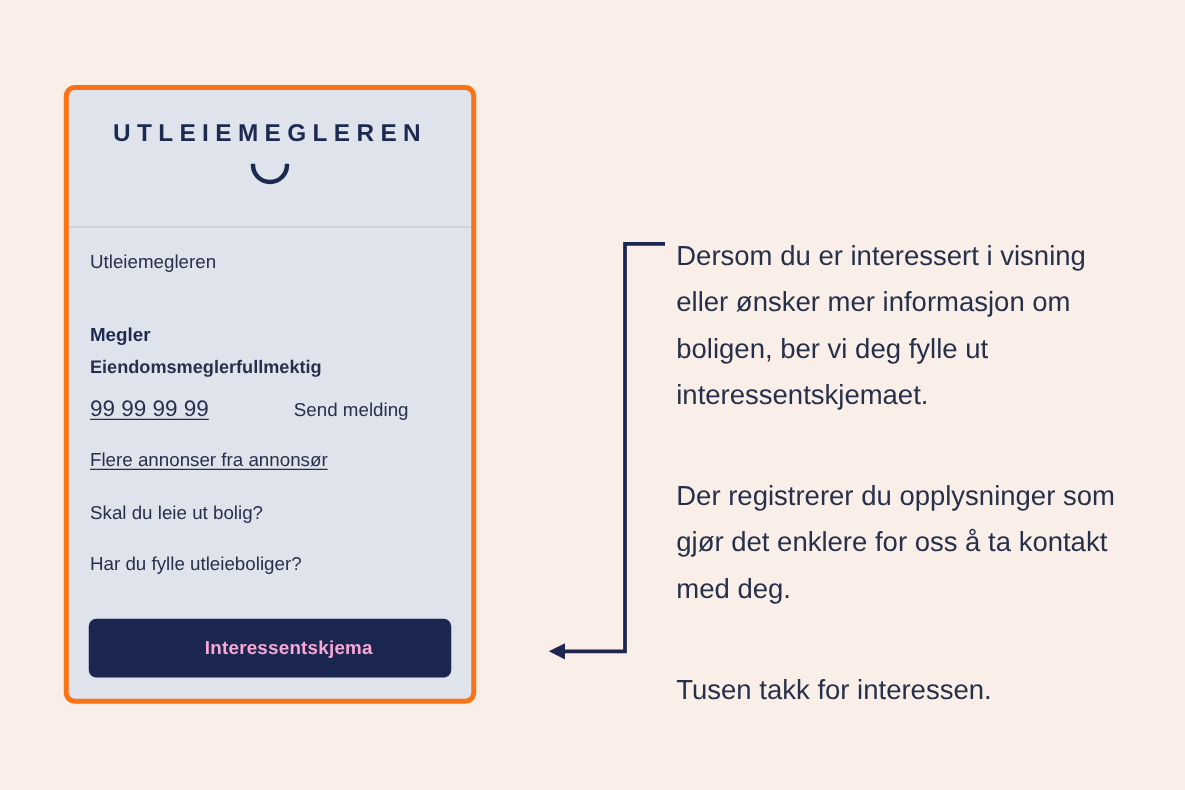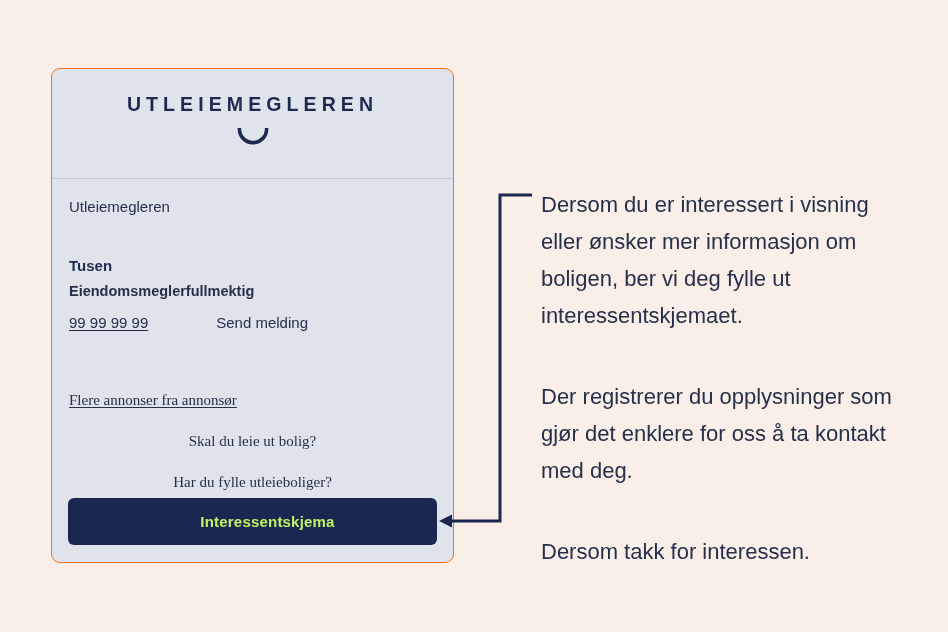--- a/index.html
+++ b/index.html
@@ -13,24 +13,24 @@
     font-family: "Liberation Sans", sans-serif;
     overflow: hidden;
     position: relative;
   }
 
   
   .agent-card {
     position: absolute;
     left: 51px;
     top: 68px;
-    width: 403px;
+    width: 330px;
     height: 495px;
     background: #dfe3ec;
-    border: 1px solid #f97316;
+    border: 4px solid #f97316;
     border-radius: 9px;
     box-sizing: border-box;
     overflow: hidden;
   }
 
   .card-header {
     height: 110px;
     border-bottom: 1px solid #c6cad5;
     box-sizing: border-box;
     display: flex;
@@ -91,67 +91,65 @@
   }
 
   .contact-row {
     margin-top: 14px;
     display: flex;
     align-items: baseline;
   }
 
   .phone-link {
     color: #26304a;
-    font-size: 15px;
+    font-size: 18px;
     text-decoration: underline;
     text-underline-offset: 2px;
     cursor: pointer;
   }
 
   .send-message-link {
     color: #26304a;
     font-size: 15px;
     margin-left: 68px;
     text-decoration: none;
     cursor: pointer;
     text-align: right;
   }
 
   .links-block {
-    margin-top: 60px;
-    font-family: Liberation Serif, serif;
+    margin-top: 22px;
   }
 
   .advertiser-link {
     color: #26304a;
     font-size: 15px;
     text-decoration: underline;
     text-underline-offset: 2px;
     display: inline-block;
     cursor: pointer;
   }
 
   .secondary-link {
     color: #26304a;
     font-size: 15px;
     text-decoration: none;
     display: block;
     margin-top: 24px;
     cursor: pointer;
-    text-align: center;
   }
 
   .cta-button {
     position: absolute;
     left: 16px;
     right: 16px;
     bottom: 17px;
     height: 47px;
     background: #1c2751;
-    color: #bef264;
+    color: #f9a8d4;
     border: none;
     border-radius: 6px;
     font-family: "Liberation Sans", sans-serif;
     font-size: 15px;
     font-weight: bold;
     letter-spacing: 0.2px;
     cursor: pointer;
     padding-left: 36px;
   }
 
@@ -195,21 +193,21 @@
     <svg class="brand-smile" viewBox="0 0 32 17">
       <path d="M2.4 1 A 13.6 13.6 0 0 0 29.6 1" fill="none" stroke="#1d2a50" stroke-width="3.6" stroke-linecap="round"></path>
     </svg>
   </div>
 
   <div class="card-body">
 
     <p class="company-name">Utleiemegleren</p>
 
     <div class="agent-block">
-      <p class="agent-role-title">Tusen</p>
+      <p class="agent-role-title">Megler</p>
       <p class="agent-role-sub">Eiendomsmeglerfullmektig</p>
 
       <div class="contact-row">
         <span class="phone-link">99 99 99 99</span>
         <span class="send-message-link">Send melding</span>
       </div>
     </div>
 
     <div class="links-block">
       <span class="advertiser-link">Flere annonser fra annonsør</span>
@@ -225,14 +223,14 @@
 <svg class="connector" viewBox="0 0 120 360">
 
   <path d="M102 15 L70 15 L70 341 L19 341" fill="none" stroke="#1c2751" stroke-width="3"></path>
 
   <path d="M9 341 L22 334.5 L22 347.5 Z" fill="#1c2751"></path>
 </svg>
 
 <div class="annotation">
   <p>Dersom du er interessert i visning eller ønsker mer informasjon om boligen, ber vi deg fylle ut interessentskjemaet.</p>
   <p>Der registrerer du opplysninger som gjør det enklere for oss å ta kontakt med deg.</p>
-  <p>Dersom takk for interessen.</p>
+  <p>Tusen takk for interessen.</p>
 </div>
 
 </body></html>

